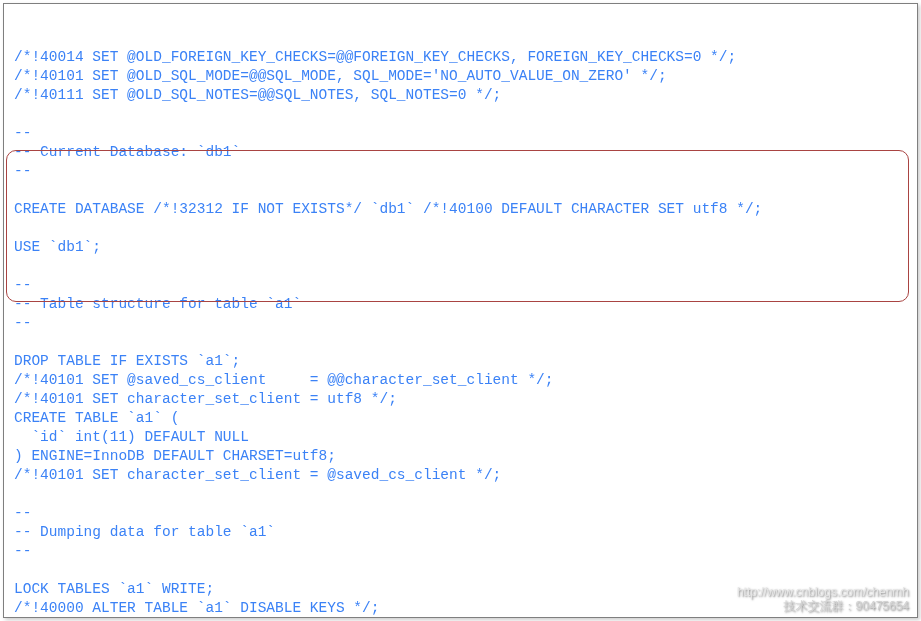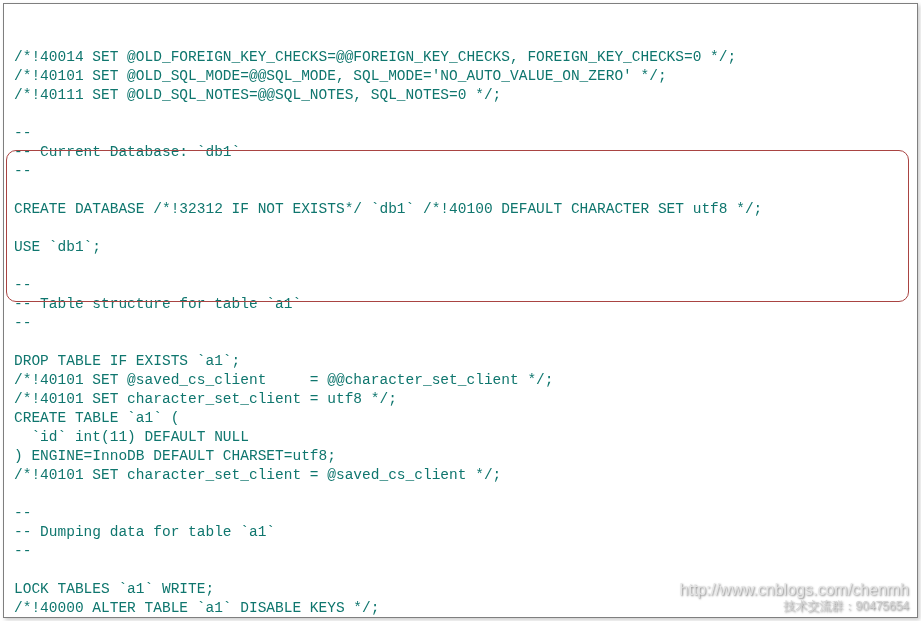--- a/index.html
+++ b/index.html
@@ -20,36 +20,36 @@
     left: 3px;
     width: 915px;
     height: 615px;
     border: 1px solid #7f7f7f;
     background: #ffffff;
     box-shadow: 2px 2px 4px rgba(0,0,0,0.2);
     padding: 6px 10px;
     font-family: "Courier New", Courier, monospace;
     font-size: 14.5px;
     line-height: 19px;
-    color: #0f766e;
+    color: #3b82f6;
     white-space: pre;
     overflow: hidden;
   }
   .highlight-box {
     position: absolute;
     border: 1px solid #a94442;
     border-radius: 10px;
     pointer-events: none;
   }
   .watermark {
     position: absolute;
     right: 12px;
     bottom: 22px;
     font-family: Arial, sans-serif;
-    font-size: 16px;
+    font-size: 12px;
     color: rgba(230,230,230,0.95);
     text-shadow: 1px 1px 2px rgba(0,0,0,0.5);
     text-align: right;
   }
   .watermark-sub {
     position: absolute;
     right: 12px;
     bottom: 6px;
     font-family: "Microsoft YaHei", Arial, sans-serif;
     font-size: 12px;

